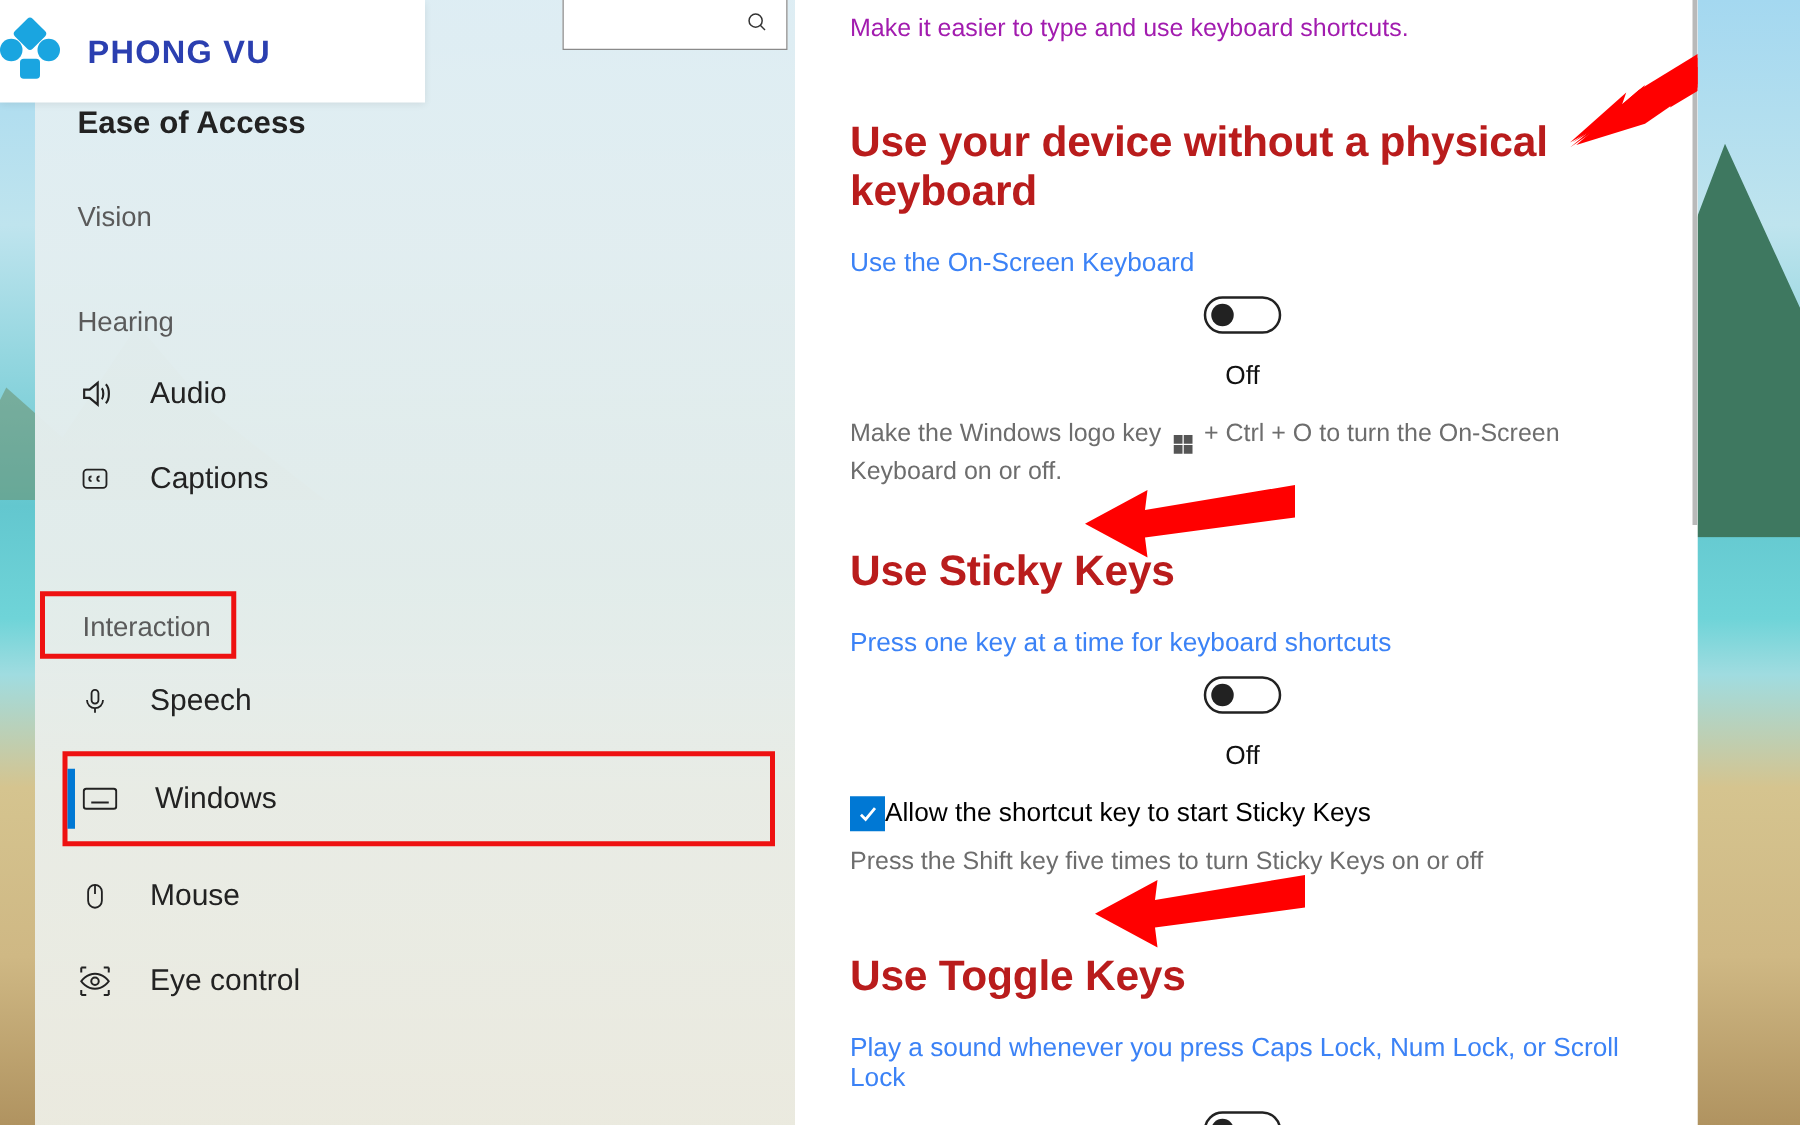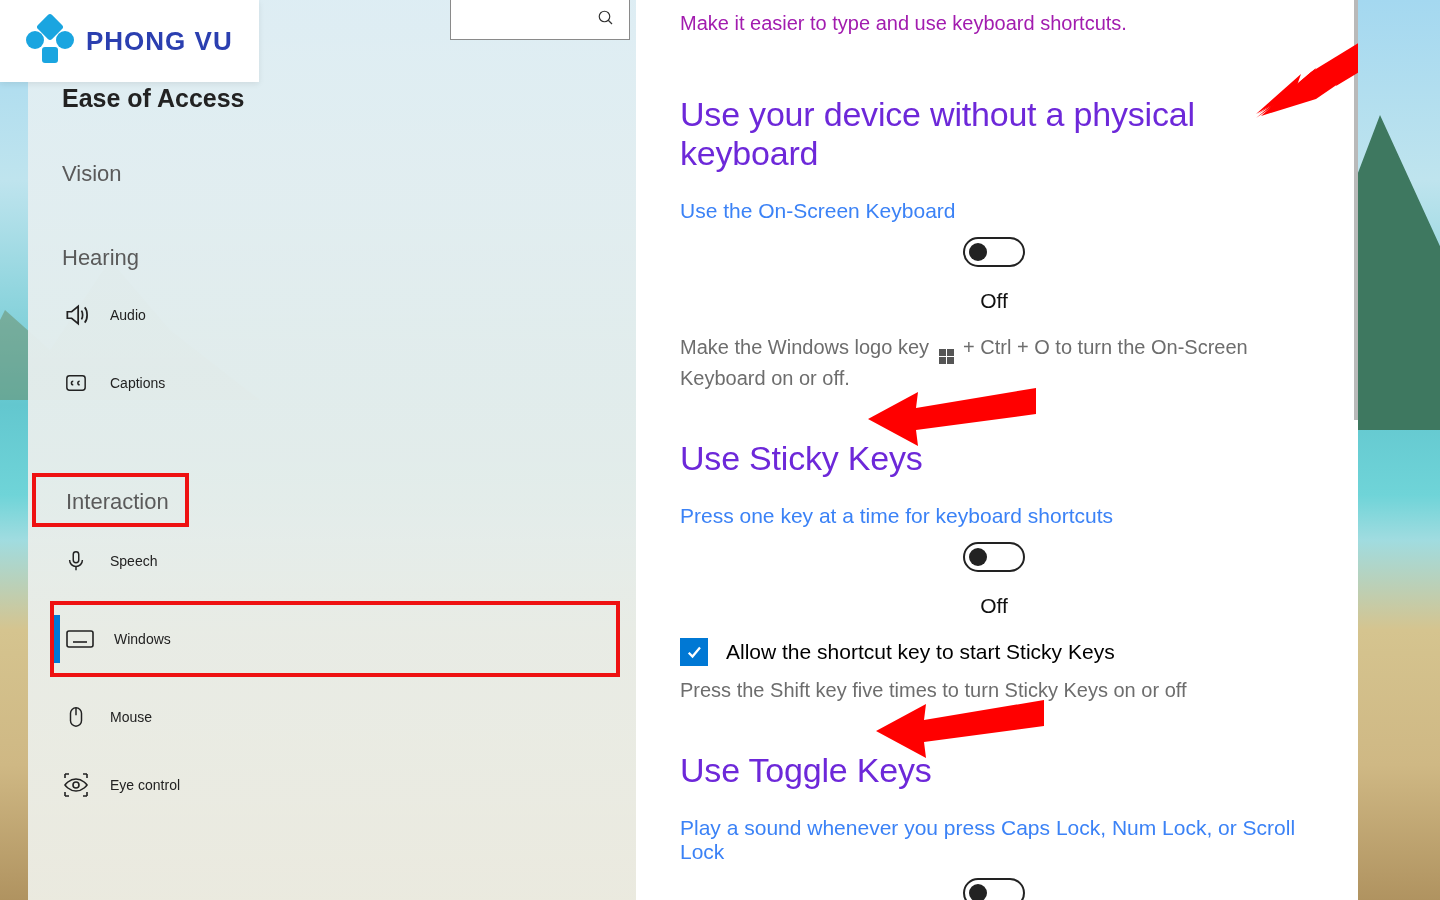--- a/index.html
+++ b/index.html
@@ -48,71 +48,71 @@
   font-size: 25px; font-weight: 600; color: #222;
   padding: 84px 0 0 34px;
 }
 
 .nav-group { padding: 38px 0 0 0; }
 .nav-label {
   font-size: 22px; color: #5a5a5a;
   padding: 10px 0 10px 34px;
 }
 .nav-item {
-  display: flex; align-items: center; gap: 20px;
+  display: flex; align-items: center; gap: 30px;
   padding: 20px 0 20px 34px;
-  font-size: 14px; color: #222;
+  font-size: 24px; color: #222;
   cursor: pointer;
 }
 .nav-item .ic { width: 28px; height: 28px; display:inline-flex; align-items:center; justify-content:center;}
 .nav-item.selected { position: relative; }
 .nav-item.selected::before {
   content:""; position:absolute; left:0; top:10px; bottom:10px; width:6px; background:#0078d4;
 }
 
 .red-box { border: 4px solid #e11; }
 .red-box-label { display:inline-block; padding: 12px 16px 8px 30px; margin-left: 4px;}
 .red-box-item { margin: 6px 16px 6px 22px; padding-left: 12px;}
 
 .content {
   flex: 1; background: #fff; position: relative;
   padding: 12px 50px 0 44px;
   overflow: hidden;
 }
 .intro { font-size: 20px; color: #a21caf; margin-bottom: 60px; }
 
-h2.section { font-size: 34px; font-weight: 400; color: #6d28d9; margin: 8px 0 26px; letter-spacing: -0.2px;}
+h2.section { font-size: 34px; font-weight: 700; color: #b91c1c; margin: 8px 0 26px; letter-spacing: -0.2px;}
 .setting-label { font-size: 21px; color: #3b82f6; margin-bottom: 14px; }
 .toggle-row { display:flex; align-items:center; gap: 22px; margin-bottom: 20px; flex-direction: column; }
 .toggle {
   width: 62px; height: 30px; border: 2px solid #222; border-radius: 30px;
   position: relative; background: #fff;
 }
 .toggle .knob {
   position:absolute; left:4px; top:4px; width:18px; height:18px; border-radius:50%; background:#222;
 }
 .toggle-state { font-size: 21px; color:#111; }
 .hint { font-size: 20px; color:#6d6d6d; line-height: 1.45; margin-bottom: 46px; }
 
-.checkbox-row { display:flex; align-items:center; gap: 18px; margin: 10px 0 10px; font-size: 21px; }
+.checkbox-row { display:flex; align-items:center; margin: 10px 0 10px; font-size: 21px; }
 .checkbox {
   width: 28px; height: 28px; background:#0078d4; display:inline-flex; align-items:center; justify-content:center;
 }
 .checkbox svg { stroke:#fff; stroke-width:3; fill:none; width:18px; height:18px; }
 
 .arrow { position:absolute; pointer-events:none; }
 .arrow svg { display:block; }
 
 .scrollbar-right {
   position:absolute; right:0; top:0; width:4px; height:420px; background:#b9b9b9;
 }
 
 .logo-badge {
-  position:absolute; left:0; top:0; width:259px; height:82px; background:#fff;
-  display:flex; align-items:center; gap:12px; padding-left:26px;
+  position:absolute; left:0; top:0; width:340px; height:82px; background:#fff;
+  display:flex; align-items:center; gap:22px; 
   box-shadow: 0 2px 6px rgba(0,0,0,.08);
 }
 .logo-mark { position:relative; width:48px; height:48px; }
 .logo-mark span { position:absolute; background:#1aa5e0; }
 .logo-mark .d1 { width:20px; height:20px; left:14px; top:0; transform:rotate(45deg); border-radius:3px;}
 .logo-mark .d2 { width:18px; height:18px; left:30px; top:14px; border-radius:50%; }
 .logo-mark .d3 { width:16px; height:16px; left:16px; top:30px; border-radius:3px;}
 .logo-mark .d4 { width:18px; height:18px; left:0; top:14px; border-radius:50%; }
 .logo-text { font-size:26px; font-weight:800; color:#2b3fb0; letter-spacing:1px; }
 
@@ -260,21 +260,21 @@
       <span class="toggle-state">Off</span>
     </div>
     <div class="checkbox-row">
       <span class="checkbox">
         <svg viewBox="0 0 24 24">
             <polyline points="5 13 10 18 20 6"></polyline>
           </svg>
       </span>
       <span>Allow the shortcut key to start Sticky Keys</span>
     </div>
-    <div class="hint" style="margin-bottom:46px">Press the Shift key five times to turn Sticky Keys on or off</div>
+    <div class="hint" style="margin-bottom:58px">Press the Shift key five times to turn Sticky Keys on or off</div>
 
     <h2 class="section">Use Toggle Keys</h2>
     <div class="setting-label">Play a sound whenever you press Caps Lock, Num Lock, or Scroll Lock</div>
     <div class="toggle-row">
       <div class="toggle">
           <div class="knob"></div>
         </div>
       <span class="toggle-state">Off</span>
     </div>
 

